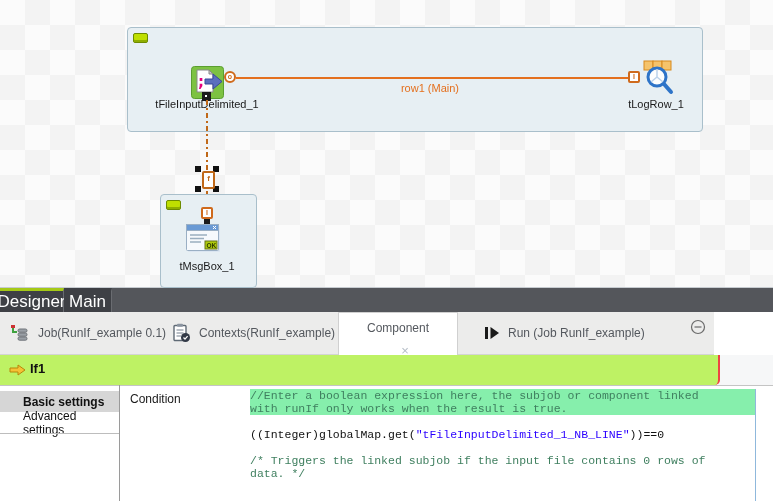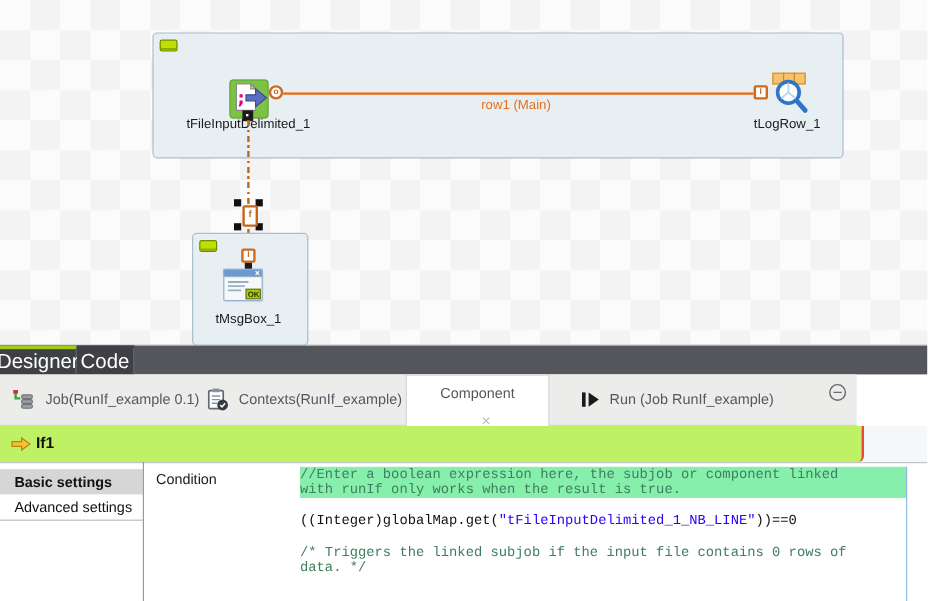--- a/index.html
+++ b/index.html
@@ -47,21 +47,21 @@
   
   .panel-header{position:absolute;left:0;top:355px;width:718px;height:30px;background:#bef264;
     border-right:2px solid #ef4444;border-bottom-right-radius:5px;z-index:1;}
   .panel-header-fill{position:absolute;left:718px;top:355px;width:55px;height:30px;background:#f6f7f8;}
   .panel-title{position:absolute;left:30px;top:6px;font-size:13px;font-weight:bold;color:#111;}
   .if-arrow{position:absolute;left:8px;top:8px;}
 
   
   .settings{position:absolute;left:0;top:385px;width:773px;height:116px;background:#fff;border-top:1px solid #c4c4c4;}
   .side-divider{position:absolute;left:119px;top:385px;width:1px;height:116px;background:#9a9a9a;}
-  .nav-row{position:absolute;left:0;width:119px;height:21px;display:flex;align-items:center;padding-left:12px;box-sizing:border-box;font-size:12px;color:#111;}
+  .nav-row{position:absolute;left:0;width:119px;height:21px;display:flex;align-items:center;padding-left:23px;box-sizing:border-box;font-size:12px;color:#111;}
   .nav-row.selected{background:#d6d6d6;font-weight:bold;}
   .nav-sep{position:absolute;left:0;top:433px;width:119px;height:1px;background:#bdbdbd;}
   .cond-label{position:absolute;left:130px;top:392px;font-size:12px;color:#1a1a1a;}
 
   .codearea{position:absolute;left:250px;top:389px;width:506px;height:112px;
     font-family:"Liberation Mono","DejaVu Sans Mono",monospace;font-size:11.5px;line-height:13px;
     border-right:1px solid #8fb8dc;box-sizing:border-box;}
   .code-line{height:13px;white-space:pre;}
   .hl{background:#86efac;}
   .c-comment{color:#3f7f5f;}
@@ -141,21 +141,21 @@
       </svg>
     </div>
     <div class="comp-label" style="left:167px;top:260px;width:80px;">tMsgBox_1</div>
   </div>
 
   <div class="viewbar">
     <div class="viewtab active" style="left:0;width:63px;">
       <span>Designer</span>
     </div>
     <div class="viewtab inactive" style="left:64px;width:47px;">
-      <span>Code</span>
+      <span>Main</span>
     </div>
   </div>
 
   <div class="tabstrip">
 
     <div class="strip-tab" style="left:10px;">
       <svg width="20" height="18" viewBox="0 0 20 18">
         <path d="M3 3 v5 h4" fill="none" stroke="#3fa33f" stroke-width="2"></path>
         <rect x="1" y="1" width="4" height="3" fill="#cc3333"></rect>
         <g fill="#9aa0a6" stroke="#70757a">

